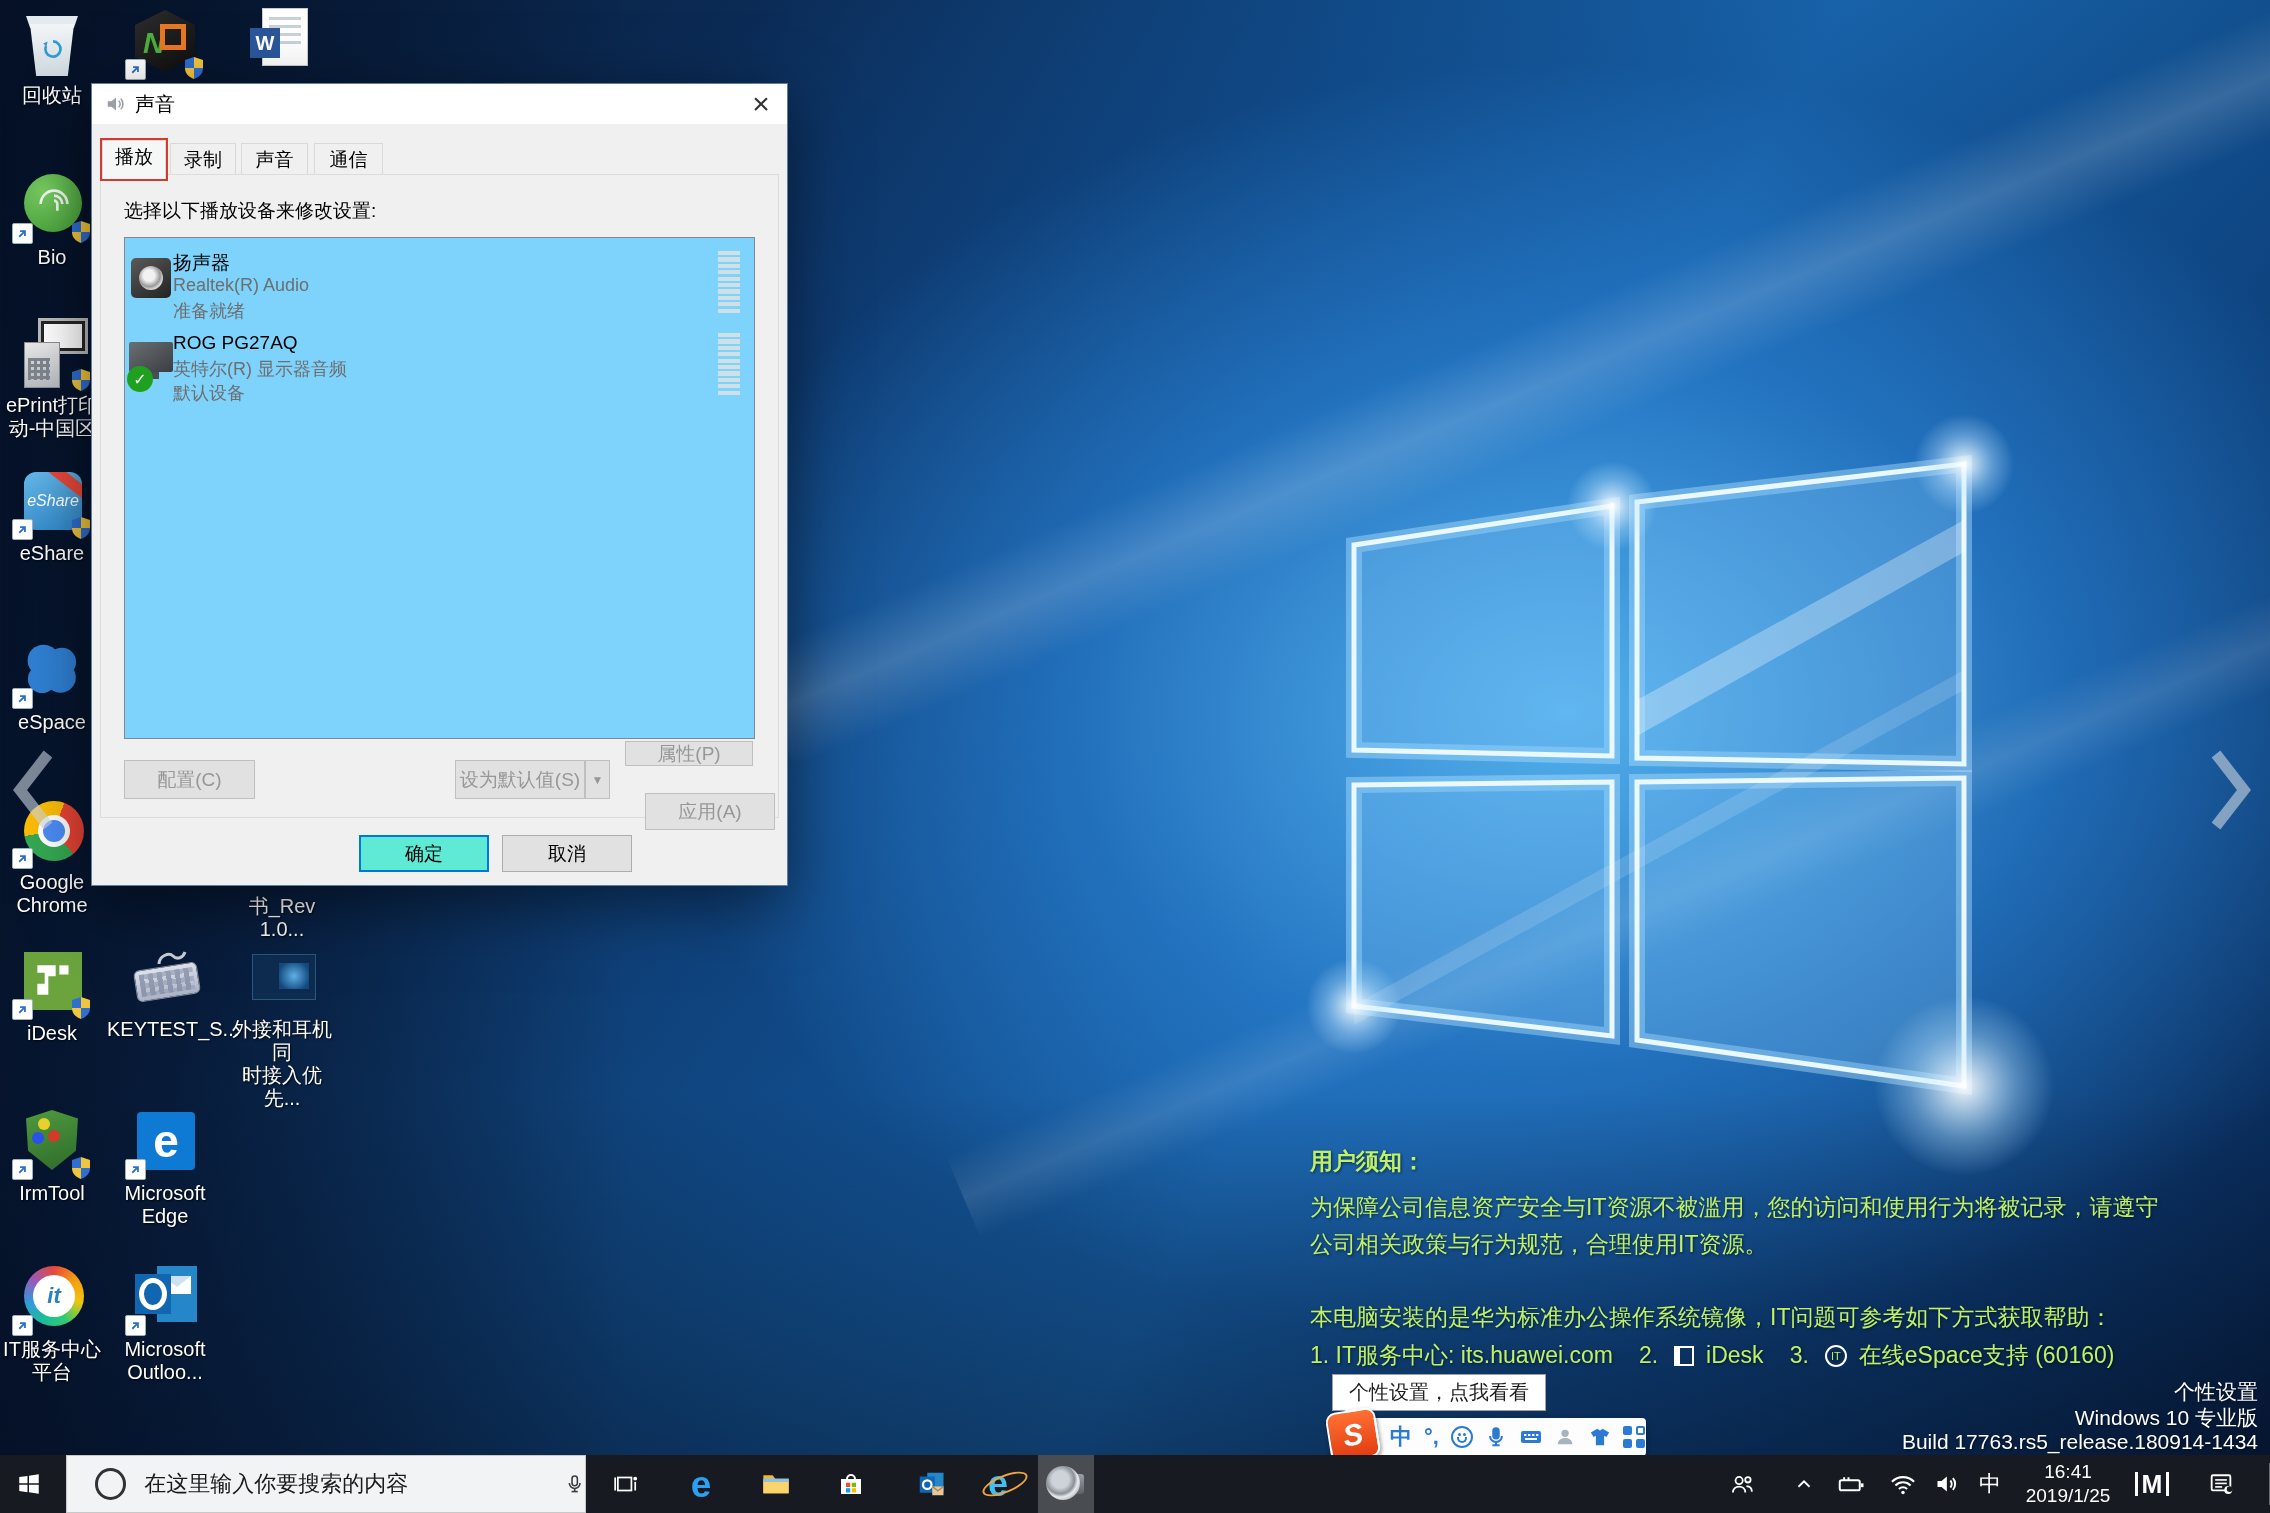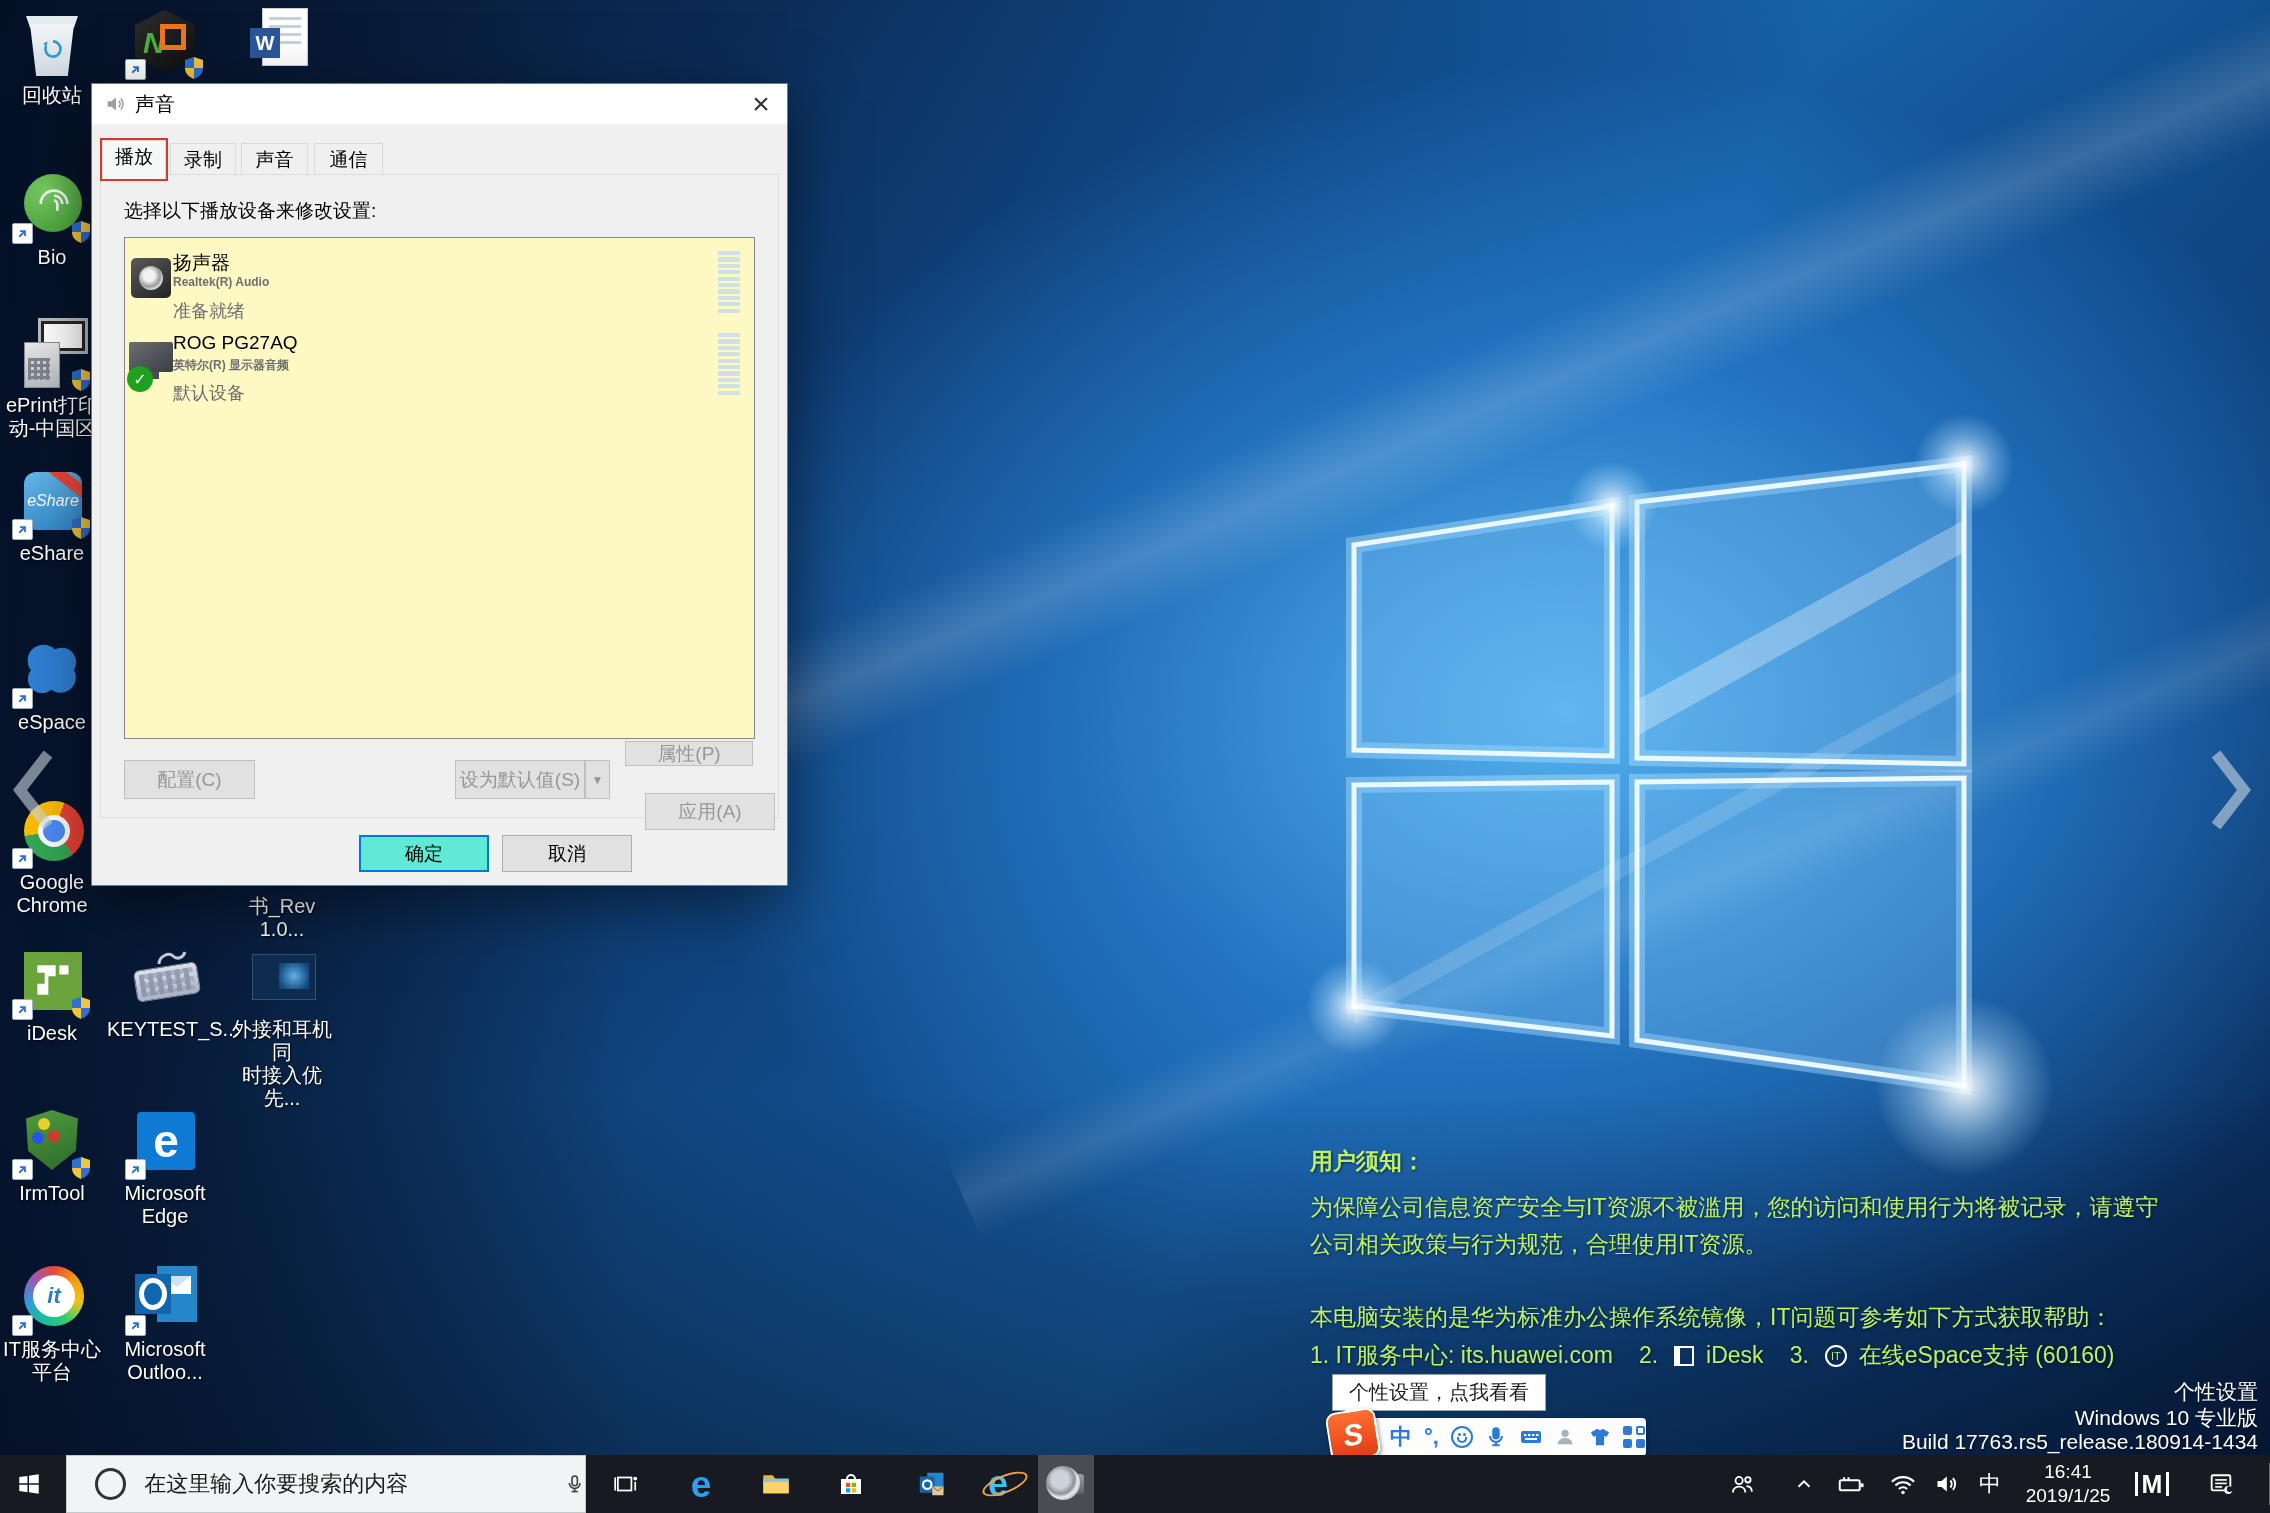--- a/index.html
+++ b/index.html
@@ -91,24 +91,24 @@
   .dlg-title .t{font-size:20px;color:#000;margin-left:8px;}
   .dlg-title .ic{margin-left:13px;display:flex;}
   .dlg-close{position:absolute;right:0;top:0;width:52px;height:40px;display:flex;align-items:center;justify-content:center;
     font-size:30px;font-weight:300;color:#333;cursor:pointer;}
   .tabs{position:absolute;left:0;top:56px;height:35px;}
   .tab{position:absolute;top:3px;height:29px;background:#f0f0f0;border:1px solid #d9d9d9;border-bottom:none;
     font-size:19px;color:#000;display:flex;align-items:flex-start;justify-content:center;padding-top:3px;cursor:pointer;}
   .tab.active{top:0;height:35px;background:#f5f6f6;box-shadow:0 0 0 2px #d23b2e;z-index:3;}
   .panel{position:absolute;left:8px;top:90px;width:677px;height:642px;background:#f0f0f0;border:1px solid #dcdcdc;}
   .instr{position:absolute;left:23px;top:23px;font-size:19px;color:#000;}
-  .devlist{position:absolute;left:23px;top:62px;width:629px;height:500px;background:#fef9c3;border:1px solid #828790;text-align:center;}
+  .devlist{position:absolute;left:23px;top:62px;width:629px;height:500px;background:#7dd3fc;border:1px solid #828790;text-align:center;}
   .dev-row{position:absolute;left:0;width:100%;height:82px;cursor:pointer;}
   .dev-name{position:absolute;left:48px;top:6px;font-size:19px;color:#000;}
-  .dev-detail{position:absolute;left:48px;top:31px;font-size:12px;color:#6e6e6e;font-weight:bold;}
+  .dev-detail{position:absolute;left:48px;top:31px;font-size:18px;color:#6e6e6e;}
   .dev-status{position:absolute;left:48px;top:55px;font-size:18px;color:#6e6e6e;}
   .dev-meter{position:absolute;right:14px;top:7px;width:22px;height:64px;
     background:repeating-linear-gradient(180deg,#cfe0e6 0 4.2px,rgba(0,0,0,0) 4.2px 6.4px);}
   .spk-art{position:absolute;left:6px;top:14px;width:40px;height:40px;background:linear-gradient(145deg,#5a5a5a,#222);border-radius:5px;}
   .spk-art .cone{position:absolute;left:8px;top:8px;width:24px;height:24px;border-radius:50%;
     background:radial-gradient(circle at 42% 40%,#f2f2f2 0 28%,#9a9a9a 55%,#d8d8d8 70%,#6e6e6e 100%);}
   .mon-art{position:absolute;left:4px;top:16px;width:44px;height:30px;background:linear-gradient(145deg,#6a6f74,#3a3e42);border-radius:2px;}
   .mon-art:after{content:"";position:absolute;left:14px;top:30px;width:16px;height:7px;background:#4a4e52;}
   .chk{position:absolute;left:2px;top:40px;width:26px;height:26px;border-radius:50%;background:#1fa11f;
     color:#fff;font-size:16px;font-weight:bold;display:flex;align-items:center;justify-content:center;z-index:2;}

